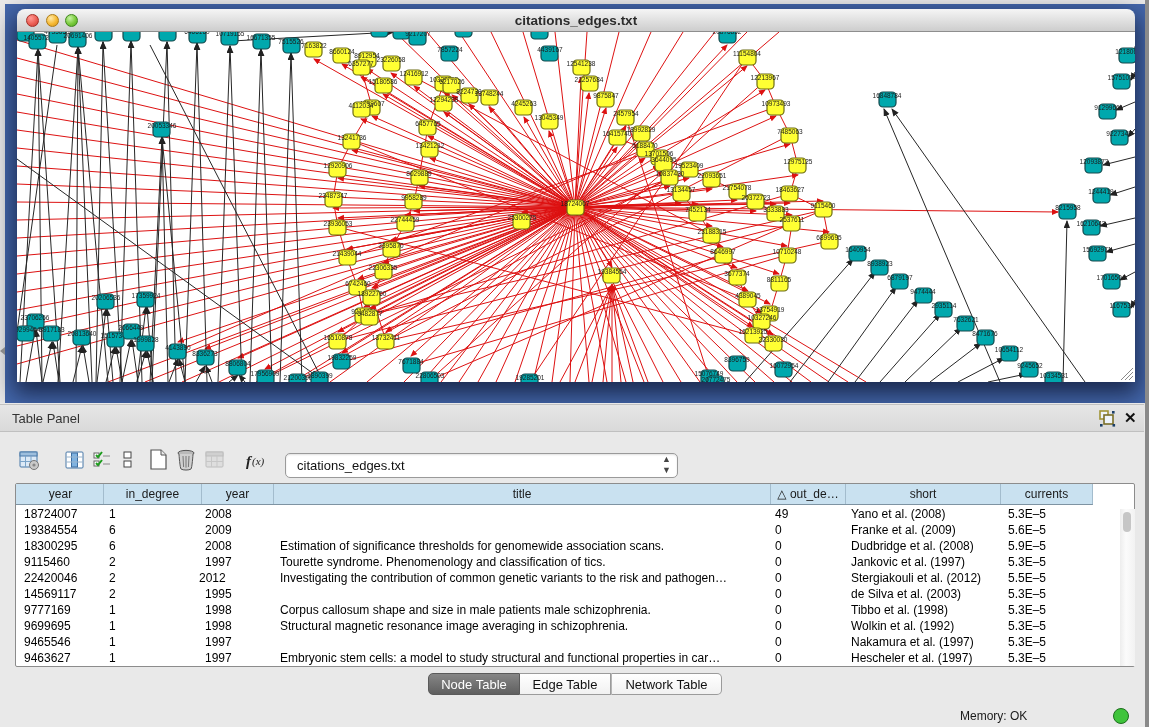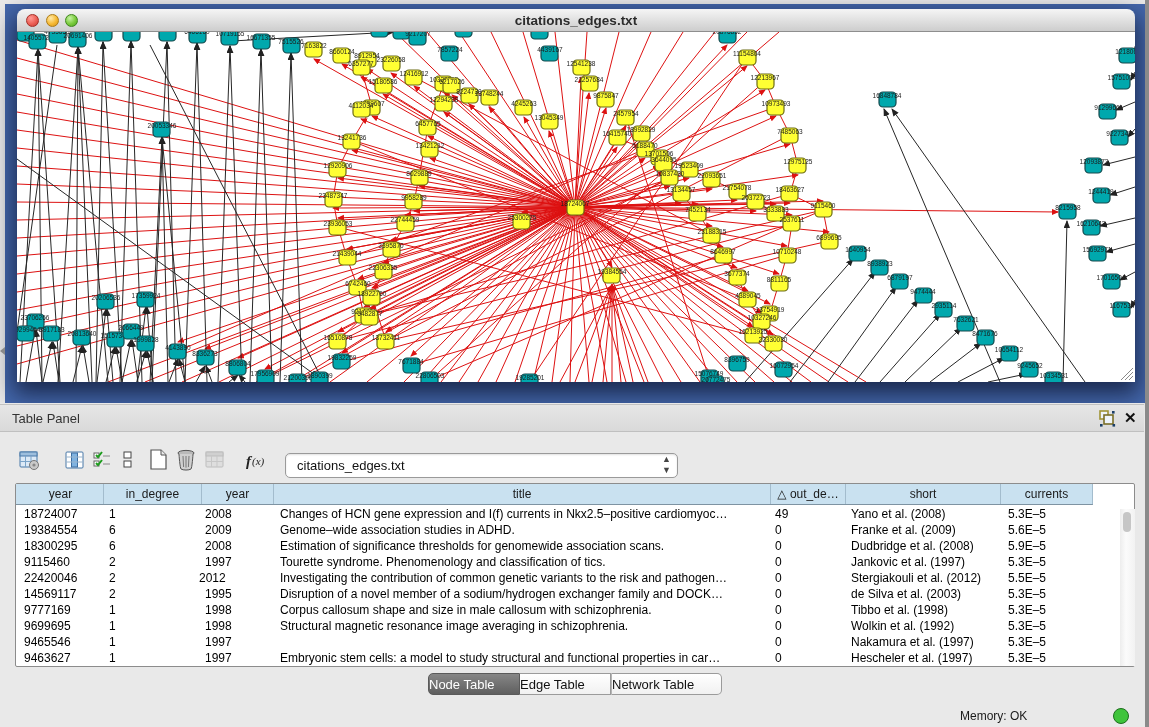--- a/index.html
+++ b/index.html
@@ -35,21 +35,21 @@
  text-align:center;font-size:12px;color:#1a1a1a;line-height:21px}
 #tbody{position:absolute;left:0;top:22px;width:1104px;height:160px;overflow:hidden}
 .tr{position:absolute;left:0;width:1104px;height:16px}
 .tc{position:absolute;top:0;height:16px;font-size:12px;color:#000;line-height:16px;
  white-space:nowrap;overflow:hidden}
 #vsb{position:absolute;left:1104px;top:25px;width:15px;height:157px;background:linear-gradient(90deg,#ededed,#fbfbfb 40%,#f2f2f2);
  }
 #vsbthumb{position:absolute;left:3px;top:3px;width:8px;height:20px;background:#c6c6c6;
  border-radius:4px}
 #tabs{position:absolute;left:428px;top:270px;height:22px;font-size:13px}
-.seg{position:absolute;top:0;height:22px;line-height:21px;text-align:left;
+.seg{position:absolute;top:0;height:22px;line-height:21px;text-align:center;
  border:1px solid #9b9b9b}
 #memory{position:absolute;left:960px;top:306px;width:150px;text-align:left;
  font-size:12px;color:#1a1a1a}
 #memdot{position:absolute;left:1113px;top:305px;width:16px;height:16px;border-radius:50%;
  background:#3fc43b;border:1.5px solid #1e6e1e}
 </style></head><body>
 <div id="root">
  <div id="desktop">
   <div id="win">
    <div id="titlebar">
@@ -729,30 +729,28 @@
           <div class="hc" style="left:258px;width:497px">title</div>
           <div class="hc" style="left:755px;width:75px">△ out_de…</div>
           <div class="hc" style="left:830px;width:155px">short</div>
           <div class="hc" style="left:985px;width:92px">currents</div>
         </div>
    <div id="tbody">
           <div class="tr" style="top:0px">
             <div class="tc" style="left:8px;width:76px">18724007</div>
             <div class="tc" style="left:93px;width:89px">1</div>
             <div class="tc" style="left:189px;width:65px">2008</div>
-            <div class="tc" style="left:264px;width:487px">Changes of HCN gene expression and I(f) currents in Nkx2.5–positive cardiomyoc…</div>
             <div class="tc" style="left:759px;width:67px">49</div>
             <div class="tc" style="left:835px;width:146px">Yano et al. (2008)</div>
             <div class="tc" style="left:992px;width:81px">5.3E–5</div>
           </div>
           <div class="tr" style="top:16px">
             <div class="tc" style="left:8px;width:76px">19384554</div>
             <div class="tc" style="left:93px;width:89px">6</div>
             <div class="tc" style="left:189px;width:65px">2009</div>
-            <div class="tc" style="left:264px;width:487px">Genome–wide association studies in ADHD.</div>
             <div class="tc" style="left:759px;width:67px">0</div>
             <div class="tc" style="left:835px;width:146px">Franke et al. (2009)</div>
             <div class="tc" style="left:992px;width:81px">5.6E–5</div>
           </div>
           <div class="tr" style="top:32px">
             <div class="tc" style="left:8px;width:76px">18300295</div>
             <div class="tc" style="left:93px;width:89px">6</div>
             <div class="tc" style="left:189px;width:65px">2008</div>
             <div class="tc" style="left:264px;width:487px">Estimation of significance thresholds for genomewide association scans.</div>
             <div class="tc" style="left:759px;width:67px">0</div>
@@ -774,30 +772,29 @@
             <div class="tc" style="left:183px;width:65px">2012</div>
             <div class="tc" style="left:264px;width:487px">Investigating the contribution of common genetic variants to the risk and pathogen…</div>
             <div class="tc" style="left:759px;width:67px">0</div>
             <div class="tc" style="left:835px;width:146px">Stergiakouli et al. (2012)</div>
             <div class="tc" style="left:992px;width:81px">5.5E–5</div>
           </div>
           <div class="tr" style="top:80px">
             <div class="tc" style="left:8px;width:76px">14569117</div>
             <div class="tc" style="left:93px;width:89px">2</div>
             <div class="tc" style="left:189px;width:65px">1995</div>
-            <div class="tc" style="left:264px;width:487px">Disruption of a novel member of a sodium/hydrogen exchanger family and DOCK…</div>
             <div class="tc" style="left:759px;width:67px">0</div>
             <div class="tc" style="left:835px;width:146px">de Silva et al. (2003)</div>
             <div class="tc" style="left:992px;width:81px">5.3E–5</div>
           </div>
           <div class="tr" style="top:96px">
             <div class="tc" style="left:8px;width:76px">9777169</div>
             <div class="tc" style="left:93px;width:89px">1</div>
             <div class="tc" style="left:189px;width:65px">1998</div>
-            <div class="tc" style="left:264px;width:487px">Corpus callosum shape and size in male callosum with schizophrenia.</div>
+            <div class="tc" style="left:264px;width:487px">Corpus callosum shape and size in male patients male schizophrenia.</div>
             <div class="tc" style="left:759px;width:67px">0</div>
             <div class="tc" style="left:835px;width:146px">Tibbo et al. (1998)</div>
             <div class="tc" style="left:992px;width:81px">5.3E–5</div>
           </div>
           <div class="tr" style="top:112px">
             <div class="tc" style="left:8px;width:76px">9699695</div>
             <div class="tc" style="left:93px;width:89px">1</div>
             <div class="tc" style="left:189px;width:65px">1998</div>
             <div class="tc" style="left:264px;width:487px">Structural magnetic resonance image averaging in schizophrenia.</div>
             <div class="tc" style="left:759px;width:67px">0</div>

